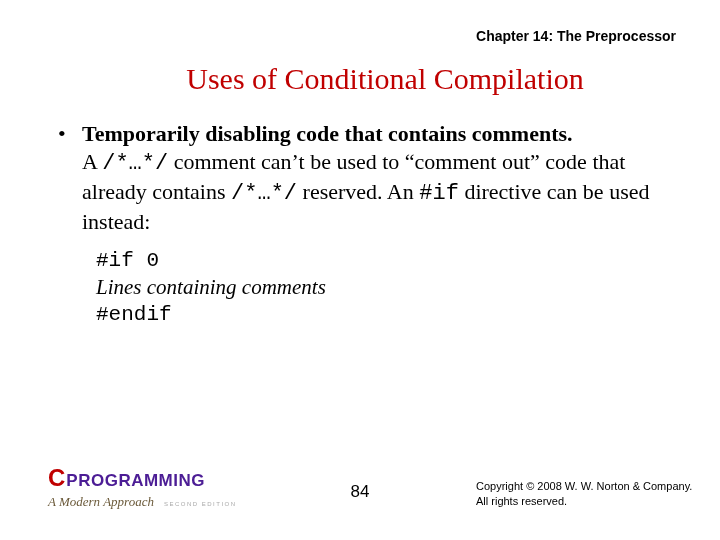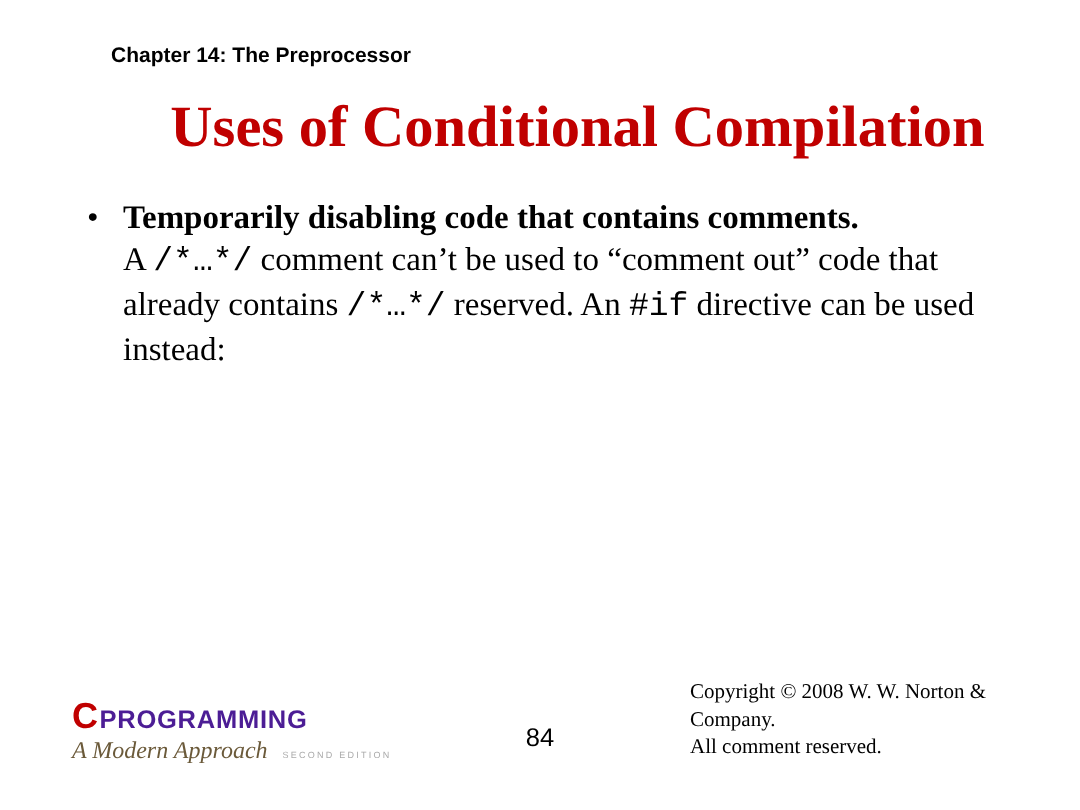--- a/index.html
+++ b/index.html
@@ -17,29 +17,29 @@
     width: 720px;
     height: 540px;
     position: relative;
     padding: 28px 44px 0 44px;
   }
   .chapter {
     font-family: Arial, Helvetica, sans-serif;
     font-size: 14px;
     font-weight: bold;
     margin: 0 0 18px 30px;
+    text-align: right;
   }
   .title {
     font-family: "Times New Roman", serif;
-    font-size: 39px;
+    font-size: 30px;
     color: #c00000;
     text-align: center;
     margin: 0 0 24px 0;
     padding-left: 50px;
-    font-weight: bold;
   }
   .body {
     font-size: 22px;
     line-height: 1.28;
     margin-left: 14px;
   }
   .bullet {
     display: flex;
     margin-bottom: 10px;
   }
@@ -98,21 +98,21 @@
     font-family: Arial, sans-serif;
     font-weight: 900;
     font-size: 17px;
     color: #4c1d95;
     letter-spacing: 0.5px;
     margin-left: 2px;
   }
   .logo-sub {
     font-family: "Times New Roman", serif;
     font-style: italic;
-    font-size: 16px;
+    font-size: 13px;
     color: #6b5a3a;
     margin-top: -2px;
   }
   .logo-ed {
     font-family: Arial, sans-serif;
     font-size: 6px;
     letter-spacing: 1.5px;
     color: #aaa;
     margin-left: 6px;
   }
@@ -120,24 +120,24 @@
     position: absolute;
     left: 0;
     width: 720px;
     text-align: center;
     font-family: Arial, sans-serif;
     font-size: 17px;
     bottom: 8px;
   }
   .copyright {
     position: absolute;
-    left: 460px;
+    left: 476px;
     bottom: 2px;
-    font-family: Liberation Serif, serif;
-    font-size: 14px;
+    font-family: Liberation Sans, sans-serif;
+    font-size: 11px;
     line-height: 1.3;
     width: 230px;
   }
 </style>
 </head>
 <body>
 
 <div class="slide">
 
   <div class="chapter">Chapter 14: The Preprocessor</div>
@@ -146,33 +146,38 @@
 
   <div class="body">
     <div class="bullet">
       <div class="bullet-marker">•</div>
       <div class="bullet-content">
         <span class="emph-title">Temporarily disabling code that contains comments.</span><br>
         <span>A </span><span class="mono">/*…*/</span><span> comment can’t be used to “comment out” code that already contains </span><span class="mono">/*…*/</span><span> reserved. An </span><span class="mono">#if</span><span> directive can be used instead:</span>
       </div>
     </div>
 
+    <div class="code-block">
+      <div class="code-line">#if 0</div>
+      <div class="code-ital">Lines containing comments</div>
+      <div class="code-line">#endif</div>
+    </div>
   </div>
 
   <div class="footer">
     <div class="logo">
       <div class="logo-top">
         <span class="logo-c">C</span>
         <span class="logo-prog">PROGRAMMING</span>
       </div>
       <div>
         <span class="logo-sub">A Modern Approach</span>
         <span class="logo-ed">SECOND EDITION</span>
       </div>
     </div>
     <div class="page-num">84</div>
     <div class="copyright">
       <div>Copyright © 2008 W. W. Norton &amp; Company.</div>
-      <div>All comment reserved.</div>
+      <div>All rights reserved.</div>
     </div>
   </div>
 
 </div>
 
 </body></html>

